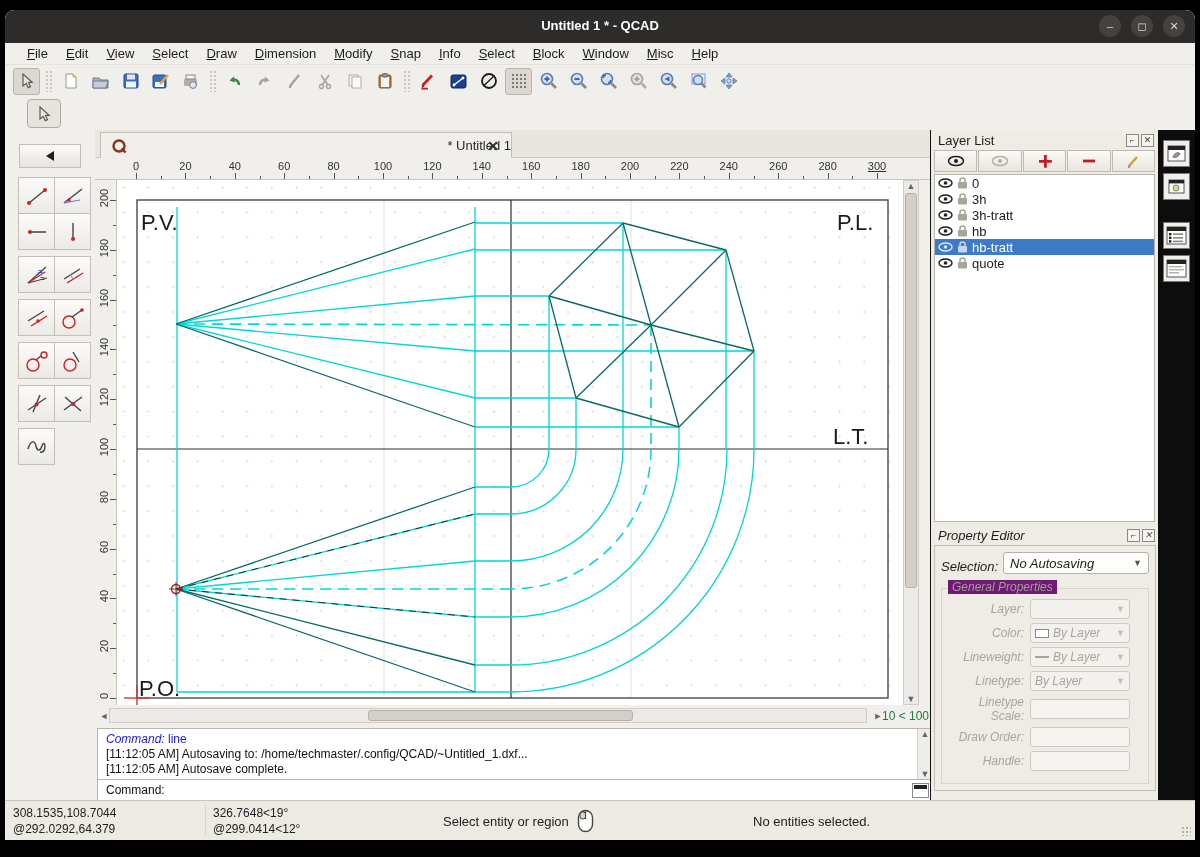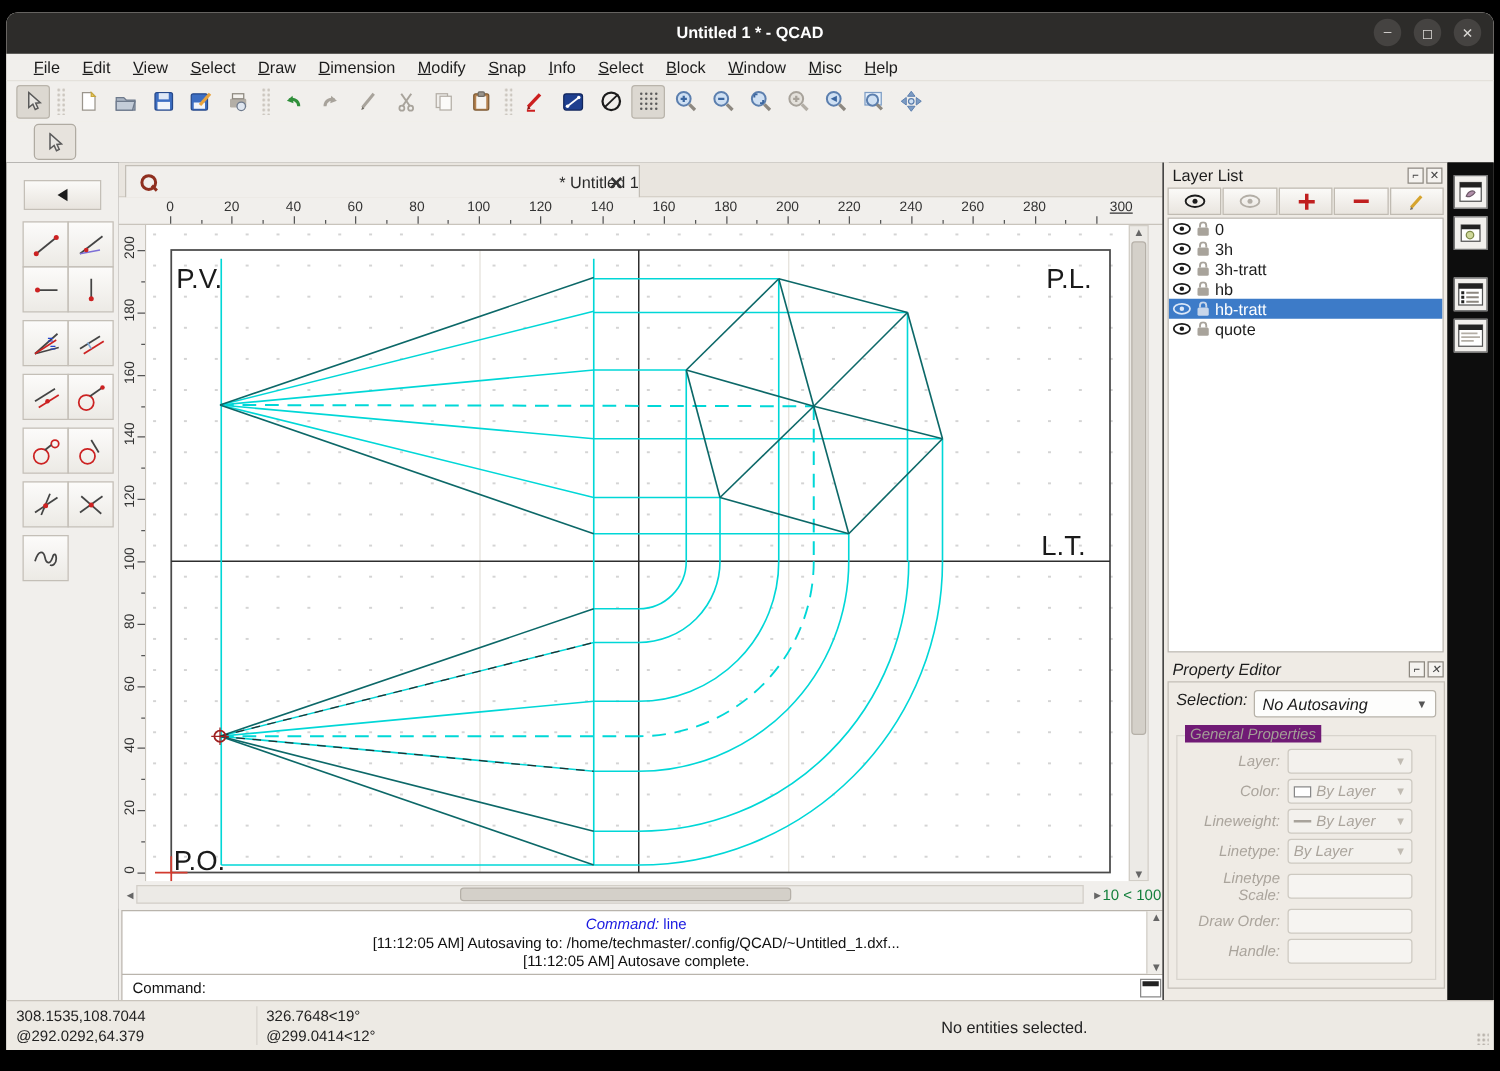--- a/index.html
+++ b/index.html
@@ -53,21 +53,21 @@
   .vscroll { position:absolute; left:808px; top:0; width:16px; height:525px; background:#eceae6; border:1px solid #d2cec7; }
   .vthumb { position:absolute; left:1px; top:12px; width:12px; height:395px; background:#d4d0c9; border:1px solid #b5b0a8; border-radius:3px; }
   .sarrow { position:absolute; color:#666; font-size:9px; width:14px; text-align:center; }
 
   .hscrollrow { position:relative; height:22px; background:#f1efec; }
   .hscroll { position:absolute; left:4px; top:3px; width:758px; height:15px; background:#eceae6; border:1px solid #d2cec7; }
   .hthumb { position:absolute; left:258px; top:1px; width:265px; height:11px; background:#d4d0c9; border:1px solid #b5b0a8; border-radius:3px; }
   .gridinfo { position:absolute; right:6px; top:4px; font-size:12px; color:#15803d; }
 
   .history { position:relative; height:52px; background:#fff; border:1px solid #b9b4ac; margin:1px 2px 0 2px; padding:3px 20px 0 8px; }
-  .hline { font-size:12px; color:#111; line-height:15px; white-space:nowrap;text-align:center; }
+  .hline { font-size:12px; color:#111; line-height:15px; white-space:nowrap; }
   .hline.cmd { color:#1a1ae0; }
   .hline.cmd .pfx { font-style:italic; }
   .hscrollbar { position:absolute; right:0; top:0; width:15px; height:100%; border-left:1px solid #d2cec7; background:#efede9; }
   .cmdrow { position:relative; height:21px; background:#fff; border:1px solid #b9b4ac; border-top:none; margin:0 2px; display:flex; align-items:center; padding-left:8px; }
   .cmdlabel { font-size:12px; color:#111; }
   .cmdinput { flex:1; border:none; outline:none; font-size:12px; height:17px; font-family:"Liberation Sans",sans-serif; }
   .cmdbtn { width:17px; height:15px; margin-right:3px; border:1px solid #888; background:#fff; position:relative; }
   .cmdbtn::after { content:""; position:absolute; left:1px; right:1px; top:1px; height:4px; background:#222; }
 
   
@@ -76,21 +76,21 @@
   .pt-btns { margin-left:auto; display:flex; gap:2px; }
   .ptb { width:13px; height:13px; border:1px solid #8d8880; background:#f5f3f0; font-size:9px; line-height:11px; text-align:center; color:#444; }
   .ll-toolbar { display:flex; padding:0 3px; gap:1px; }
   .llb { flex:1; height:22px; border:1px solid #c0bbb2; background:linear-gradient(#fbfaf8,#e9e5df); display:flex; align-items:center; justify-content:center; }
   .layerbox { margin:2px 3px; background:#fff; border:1px solid #b9b4ac; height:348px; overflow:hidden; }
   .lrow { display:flex; align-items:center; height:16px; padding-left:3px; gap:4px; font-size:13px; color:#1c1c1c; }
   .lrow.sel { background:#3d7bc8; color:#fff; }
 
   .propeditor { position:absolute; top:395px; left:0; width:228px; height:275px;font-style:italic; }
   .pe-body { margin:0 3px; border:1px solid #c4bfb7; height:246px; padding:6px; background:#efebe5; }
-  .sel-row { display:flex; align-items:flex-start; gap:5px; }
+  .sel-row { display:flex; align-items:flex-end; gap:5px; }
   .sel-label { font-size:13px; color:#1c1c1c; }
   .selectbox { flex:1; height:22px; border:1px solid #b7b2a9; background:#fdfdfc; border-radius:3px; display:flex; align-items:center; padding:0 6px; font-size:13px; color:#1c1c1c; }
   .selarrow { margin-left:auto; font-size:9px; color:#555; }
   .groupbox { margin-top:14px; border:1px solid #d8d4cd; position:relative; padding:10px 6px 8px 0; height:196px; }
   .grouplegend { position:absolute; top:-9px; left:6px; background:#701a75; padding:0 4px; font-size:12px; color:#a39e96; }
   .perow { display:flex; align-items:center; margin-bottom:4px; }
   .pelabel { width:88px; text-align:right; font-size:12px; color:#aaa49c; padding-right:6px; }
   .pectrl { width:100px; height:20px; border:1px solid #cdc9c1; border-radius:3px; background:#f3f1ed; display:flex; align-items:center; padding:0 4px; font-size:12px; color:#aaa49c; gap:4px; }
   .pectrl .selarrow { color:#c0bbb2; }
   .swatch { width:14px; height:9px; border:1px solid #888; background:#fff; }
@@ -482,21 +482,21 @@
           <div class="htick" style="left: 609.1px; height: 3px;"></div>
           <div class="hlab" style="left: 633.8px;">240</div>
           <div class="htick" style="left: 633.8px; height: 6px;"></div>
           <div class="htick" style="left: 658.5px; height: 3px;"></div>
           <div class="hlab" style="left: 683.2px;">260</div>
           <div class="htick" style="left: 683.2px; height: 6px;"></div>
           <div class="htick" style="left: 707.9px; height: 3px;"></div>
           <div class="hlab" style="left: 732.6px;">280</div>
           <div class="htick" style="left: 732.6px; height: 6px;"></div>
           <div class="htick" style="left: 757.3px; height: 3px;"></div>
-          <div class="hlab" style="left: 802px; text-decoration: underline;">300</div>
+          <div class="hlab" style="left: 782px; text-decoration: underline;">300</div>
           <div class="htick" style="left: 782px; height: 6px;"></div>
         </div>
       <div class="canvasrow">
         <div class="vruler" id="vruler">
             <div class="vlab" style="top: 12px;">200</div>
             <div class="vtick" style="top: 20px; width: 6px;"></div>
             <div class="vtick" style="top: 44.9px; width: 3px;"></div>
             <div class="vlab" style="top: 61.8px;">180</div>
             <div class="vtick" style="top: 69.8px; width: 6px;"></div>
             <div class="vtick" style="top: 94.7px; width: 3px;"></div>
@@ -861,19 +861,27 @@
   <div class="statusbar">
     <div class="sb-col" style="left:8px;">
       <div>308.1535,108.7044</div>
       <div>@292.0292,64.379</div>
     </div>
     <div class="sb-sep" style="left:200px;"></div>
     <div class="sb-col" style="left:208px;">
       <div>326.7648&lt;19°</div>
       <div>@299.0414&lt;12°</div>
     </div>
+    <div class="sb-hint" style="left:438px;">
+      <span>Select entity or region</span>
+      <svg class="icon" width="17" height="24">
+          <rect x="1.5" y="1.5" width="14" height="21" rx="7" fill="#fff" stroke="#444" stroke-width="1.4"></rect>
+          <line x1="8.5" y1="1.5" x2="8.5" y2="10" stroke="#444" stroke-width="1.2"></line>
+          <rect x="3" y="3" width="5.5" height="7" rx="2.5" fill="#d8d4cd" stroke="#444"></rect>
+        </svg>
+    </div>
     <div class="sb-hint" style="left:748px;">
       <span>No entities selected.</span>
     </div>
     <div class="grip"></div>
   </div>
 
 </div>
 
 </body></html>

